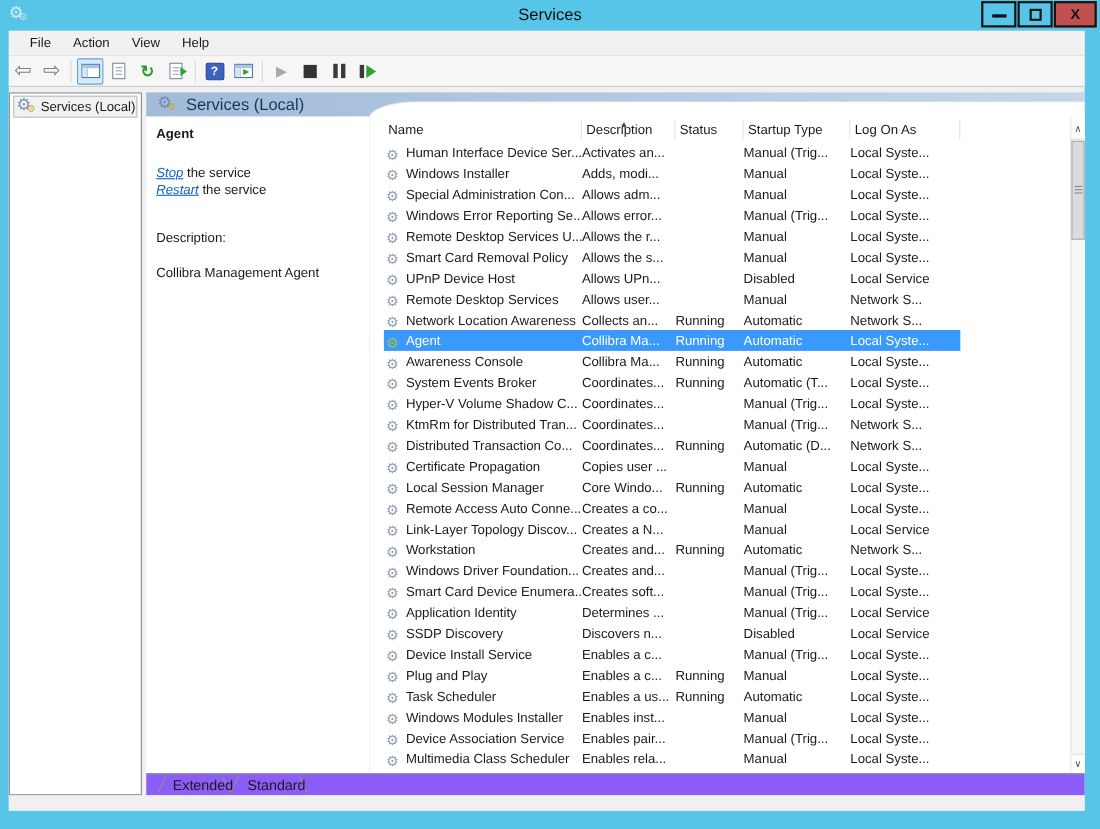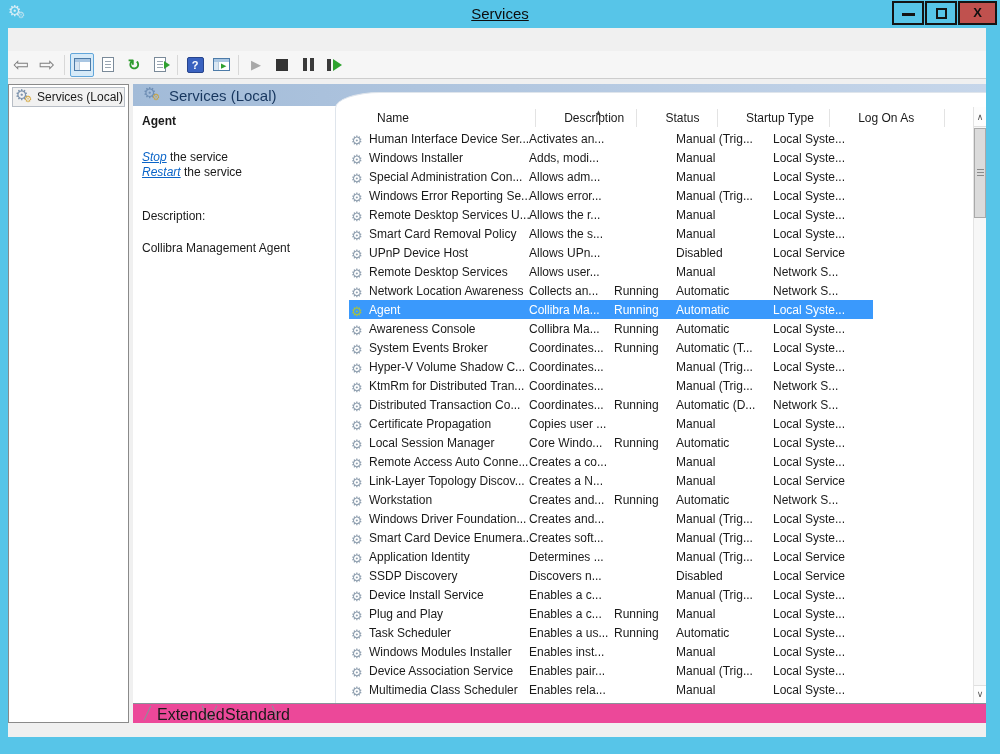--- a/index.html
+++ b/index.html
@@ -6,21 +6,21 @@
   html,body { width:1000px; height:754px; }
   body {
     position:relative;
     background:#57c5e8;
     font-family:"Liberation Sans", sans-serif;
     overflow:hidden;
     color:#1a1a1a;
   }
   
   .titlebar { position:absolute; left:0; top:0; width:1000px; height:28px; }
-  .titlebar .title { position:absolute; left:0; right:0; top:5px; text-align:center; font-size:15px; color:#0d0d0d;text-decoration:underline; }
+  .titlebar .title { position:absolute; left:0; right:0; top:5px; text-align:center; font-size:15px; color:#0d0d0d; }
   .gear-pair { position:relative; display:inline-block; width:20px; height:18px; }
   .gear-pair .g-big { position:absolute; left:0; top:-2px; font-size:15px; }
   .gear-pair .g-small { position:absolute; left:9px; top:6px; font-size:9px; }
   .tb-appicon { position:absolute; left:8px; top:4px; }
   .tb-appicon .g-big { color:#d9eef6; }
   .tb-appicon .g-small { color:#bfe2ef; }
   .winbtn { position:absolute; top:1px; height:24px; border:2px solid #141414; text-align:center; cursor:default; }
   .winbtn.min { left:892px; width:32px; }
   .winbtn.max { left:925px; width:32px; }
   .winbtn.close { left:958px; width:39px; background:#c0514e; font-weight:bold; font-size:13px; line-height:20px; color:#111; }
@@ -63,42 +63,42 @@
   .descpanel { position:absolute; left:125px; top:78px; width:204px; height:597px; background:#fff; font-size:12px; }
   .descpanel .svc-title { position:absolute; left:9px; top:8px; font-weight:bold; }
   .descpanel .act1 { position:absolute; left:9px; top:44px; }
   .descpanel .act2 { position:absolute; left:9px; top:59px; }
   .descpanel .desc-label { position:absolute; left:9px; top:103px; }
   .descpanel .desc-text { position:absolute; left:9px; top:118px; width:180px;margin-top:17px; }
   a.link { color:#0a64c8; text-decoration:underline; cursor:pointer;font-style:italic; }
   
   .card { position:absolute; left:327px; top:64px; width:651px; height:611px; background:#fff; border-top:1px solid #dfe5ec; border-left:1px solid #dfe5ec; border-top-left-radius:45px 16px; }
   .lheader { position:absolute; left:0; top:14px; height:22px; right:13px; display:flex; padding-left:13px; font-size:12px; align-items:center; }
-  .hcell { position:relative; height:18px; line-height:18px; border-right:1px solid #e3e3e3; padding-left:4px; white-space:nowrap; overflow:hidden;margin-left:24px; }
+  .hcell { position:relative; height:18px; line-height:18px; border-right:1px solid #e3e3e3; padding-left:4px; white-space:nowrap; overflow:hidden; }
   .h-name{ width:180px; } .h-desc{ width:85px; } .h-status{ width:62px; } .h-startup{ width:97px; } .h-logon{ width:100px; } .h-fill{ flex:1; border-right:none; }
   .sort-arrow { position:absolute; left:36px; top:-6px; font-size:9px; color:#444; }
   .rows { position:absolute; left:0; top:36px; right:13px; height:573px; overflow:hidden; font-size:12px; }
   .svc-row { position:relative; display:flex; height:19px; align-items:center; margin-left:13px; width:524px; white-space:nowrap; }
   .svc-row .cell { overflow:hidden; }
   .c-name { position:relative; width:180px; padding-left:20px; }
   .c-desc { width:85px; } .c-status { width:62px; } .c-startup { width:97px; } .c-logon { width:100px; }
   .gear { position:absolute; left:2px; top:0px; font-size:13px; line-height:17px; color:#90a0b0; }
   .svc-row.selected { background:#3a99fc; color:#fff; }
   .svc-row.selected .gear { color:#a8c23f; }
   .partial-row { position:relative; height:19px; margin-left:13px; }
   
   .vscroll { position:absolute; right:0; top:14px; bottom:0; width:13px; background:#f7f7f7; border-left:1px solid #e4e4e4; }
   .sbtn { position:absolute; left:0; width:12px; height:20px; background:#fdfdfd; color:#555; font-size:9px; text-align:center; line-height:20px; }
   .sbtn.up { top:0; border-bottom:1px solid #e0e0e0; }
   .sbtn.down { bottom:0; height:18px; border-top:1px solid #e0e0e0; line-height:17px; }
   .sthumb { position:absolute; left:0; top:21px; width:12px; height:90px; background:#dbdbdb; border:1px solid #a9a9a9; }
   .sthumb .grip { position:absolute; left:2px; width:7px; height:1px; background:#8a8a8a; }
   .sthumb .grip:nth-child(1){ top:40px; } .sthumb .grip:nth-child(2){ top:43px; } .sthumb .grip:nth-child(3){ top:46px; }
   
-  .tabsbar { position:absolute; left:125px; top:675px; width:853px; height:20px; background:#ec4899; border-top:1px solid #8a9199; font-size:16px; }
+  .tabsbar { position:absolute; left:125px; top:675px; width:853px; height:20px; background:#8b5cf6; border-top:1px solid #8a9199; font-size:13px; }
   .tabsbar .slant { position:absolute; top:1px; width:1px; height:16px; background:#8a9199; }
   .s1 { left:14px; transform:rotate(25deg); }
   .s2 { left:72px; transform:rotate(-25deg); }
   .s3 { left:80px; transform:rotate(25deg); }
   .s4 { left:142px; transform:rotate(-25deg); }
   .tab-label { position:absolute; top:2px; }
   .tab-extended { left:24px; }
   .tab-standard { left:92px; }
   .statusbar { position:absolute; left:0; top:695px; width:978px; height:14px; background:#f0f0f0; }
 </style>
@@ -115,20 +115,26 @@
       <span class="bar"></span>
     </div>
   <div class="winbtn max">
       <span class="box"></span>
     </div>
   <div class="winbtn close">X</div>
 </div>
 
 <div class="client">
 
+  <div class="menubar">
+    <span class="mitem">File</span>
+    <span class="mitem">Action</span>
+    <span class="mitem">View</span>
+    <span class="mitem">Help</span>
+  </div>
 
   <div class="toolbar">
     <span class="tbtn">
         <span class="nav-arrow">⇦</span>
       </span>
     <span class="tbtn">
         <span class="nav-arrow">⇨</span>
       </span>
     <span class="tsep"></span>
     <span class="tbtn tb-active">

